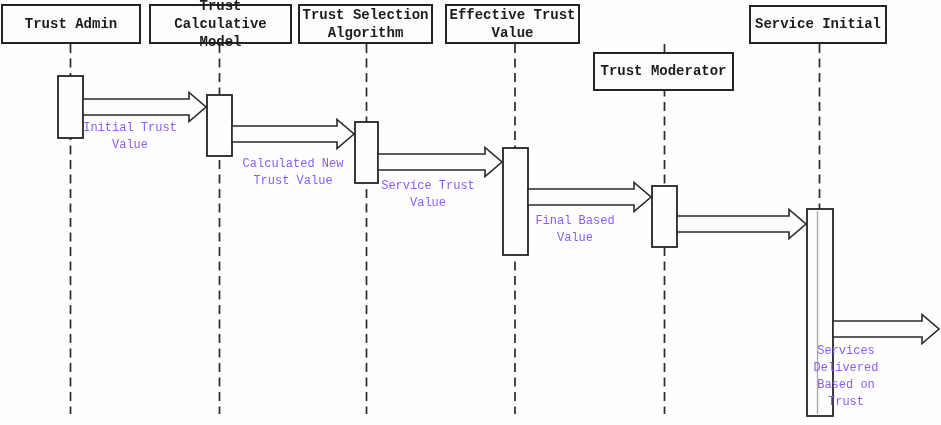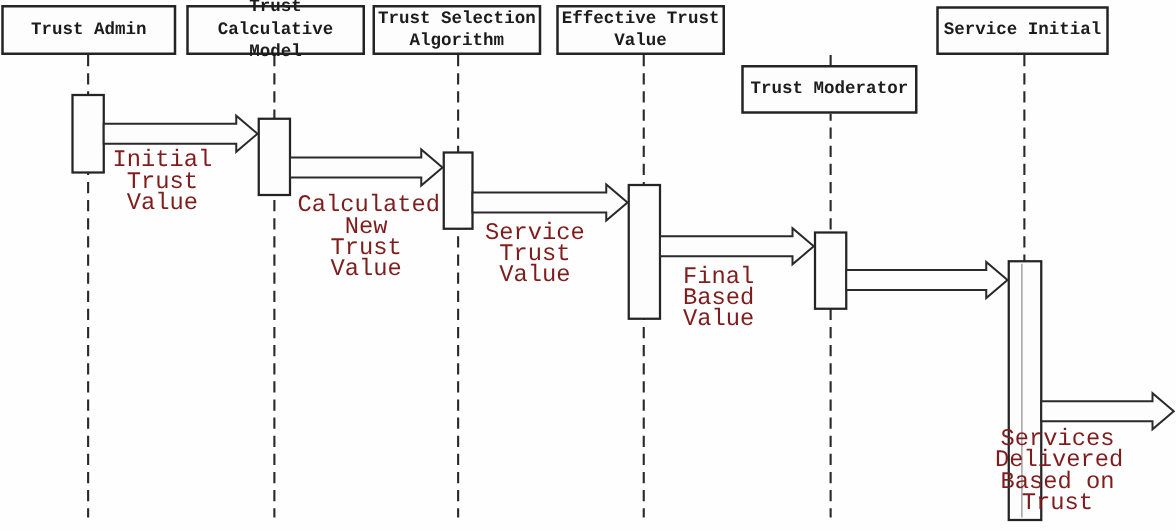--- a/index.html
+++ b/index.html
@@ -31,23 +31,23 @@
     text-align: center;
     font-weight: bold;
     font-size: 14px;
     line-height: 1.3;
     color: #1c1c1c;
     white-space: pre-line;
   }
   .msg-label {
     position: absolute;
     text-align: center;
-    font-size: 19px;
+    font-size: 12px;
     line-height: 17px;
-    color: #7f1d1d;
+    color: #8b5cf6;
     white-space: pre-line;
   }
 </style>
 </head>
 <body>
 
 <div id="canvas">
 
   <svg id="diagram-svg" width="941" height="425" viewBox="0 0 941 425">
 

